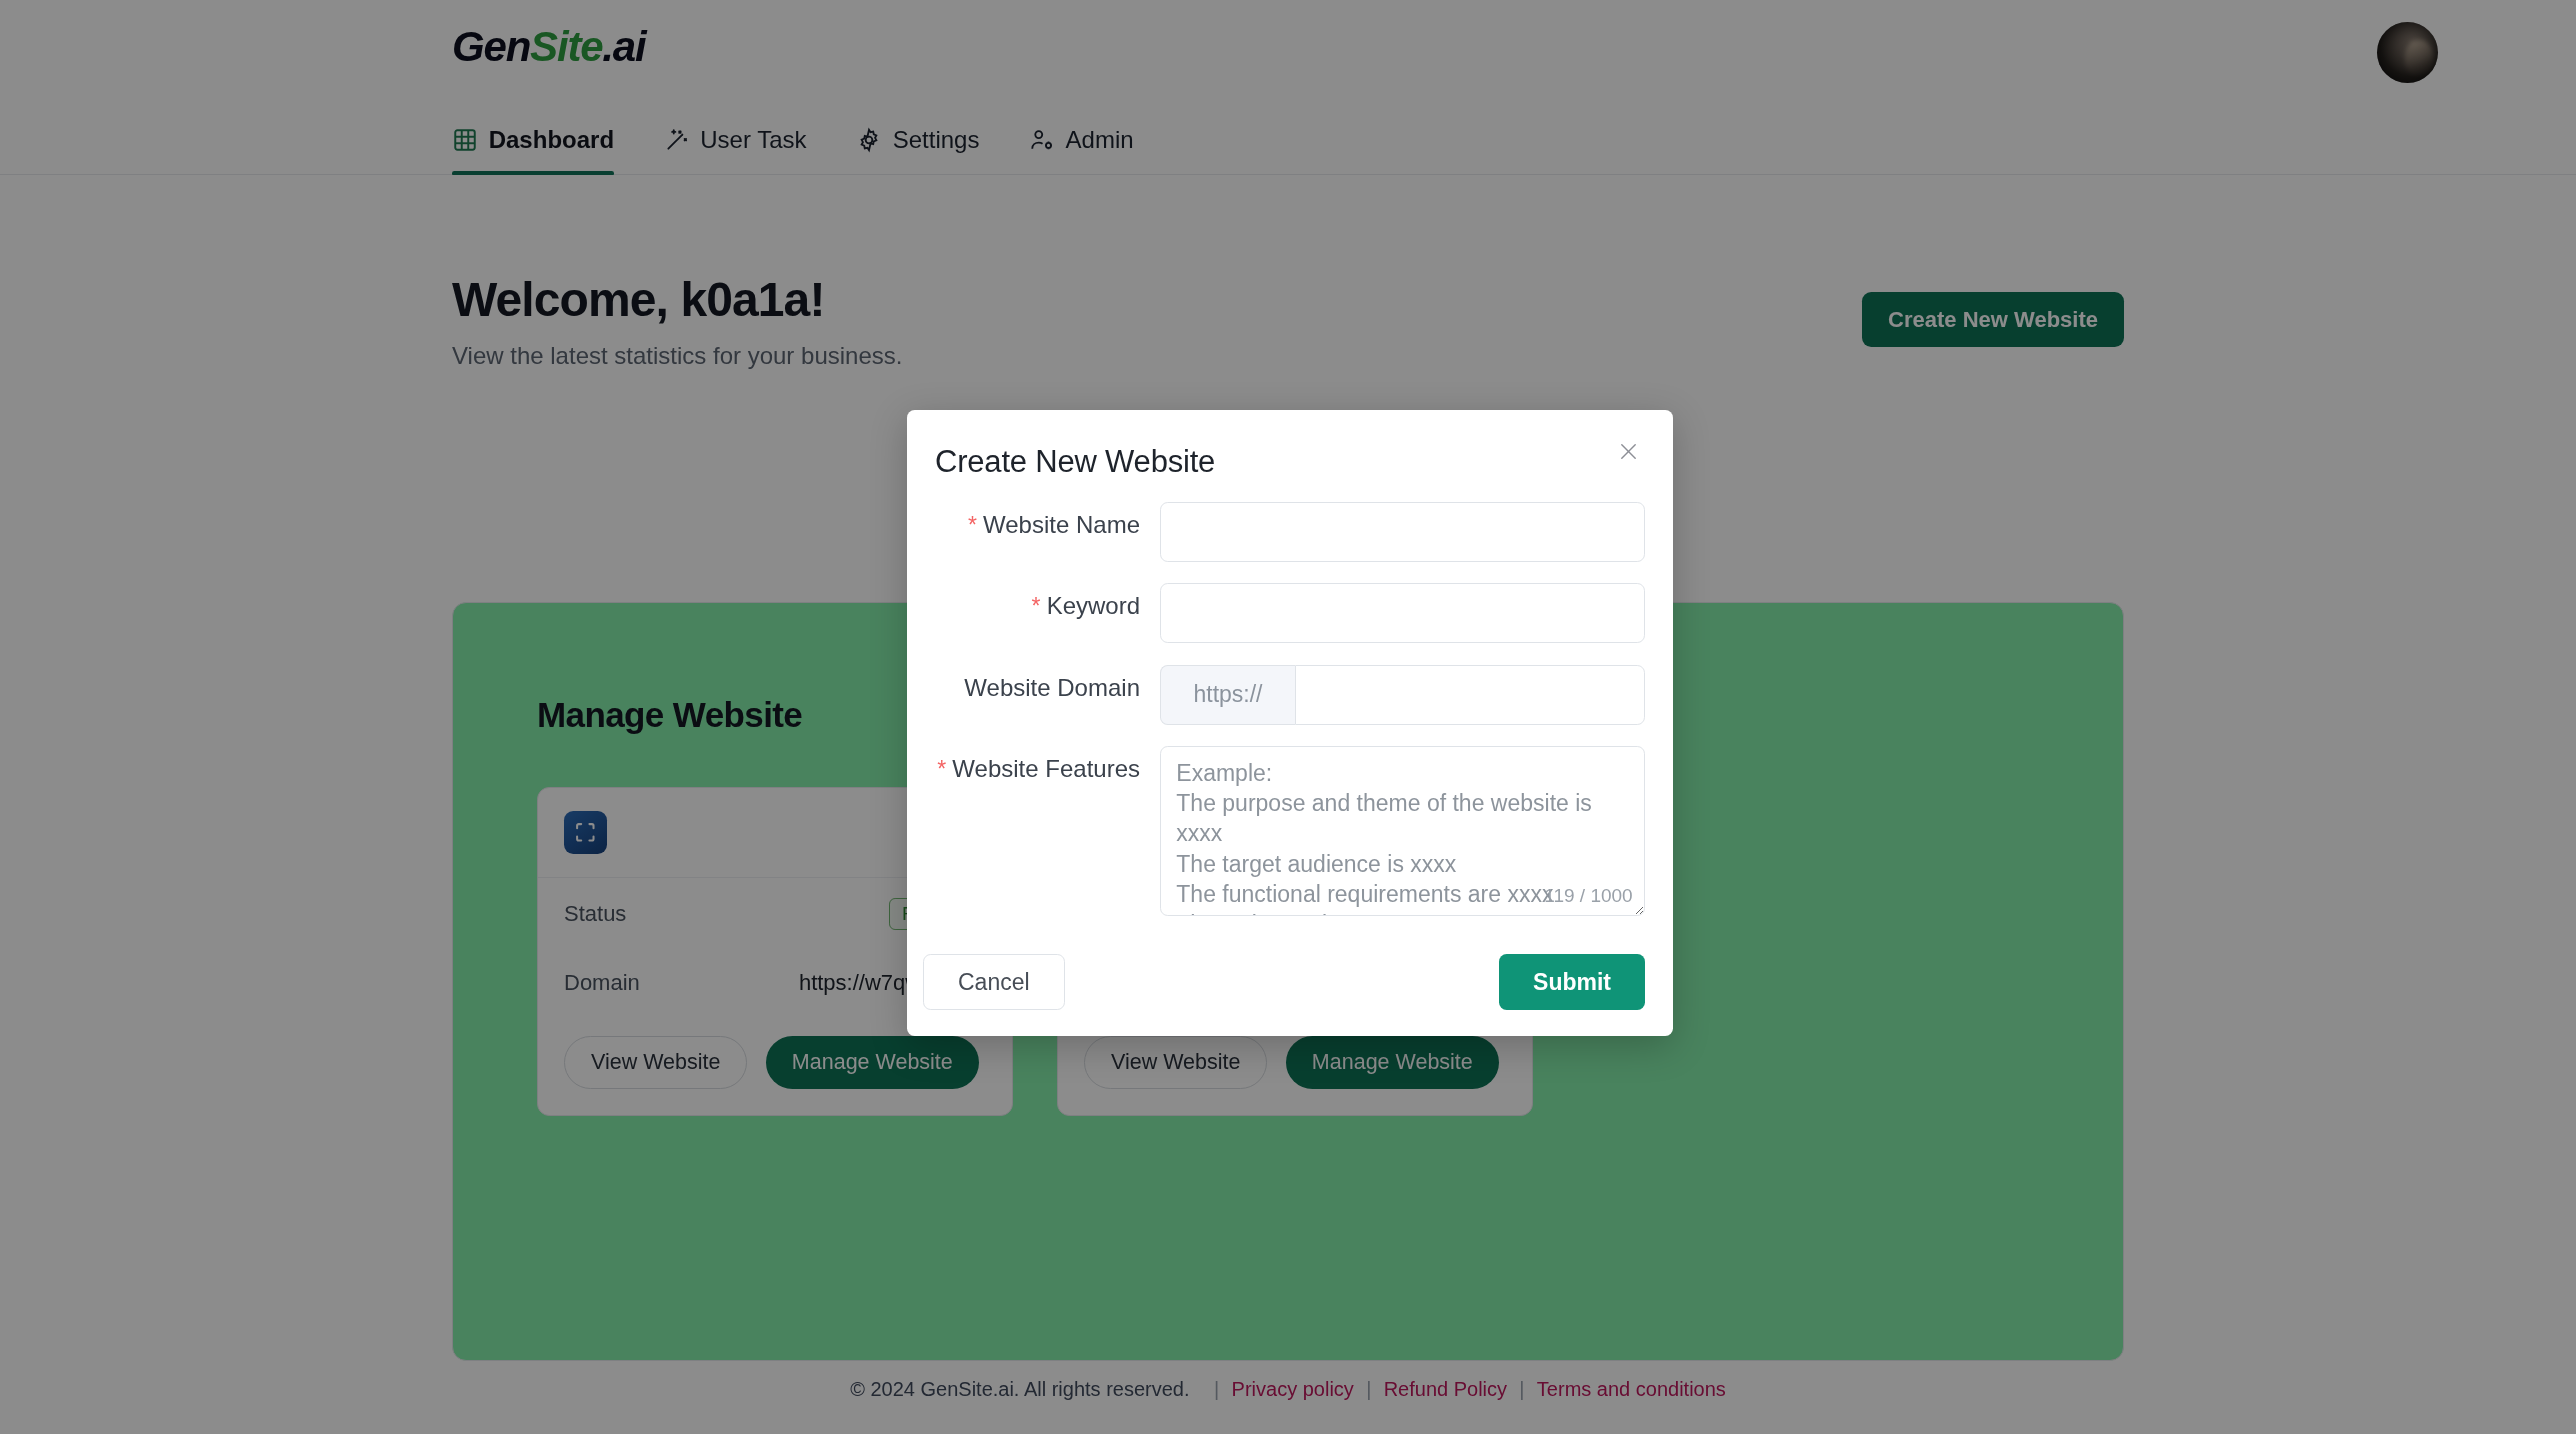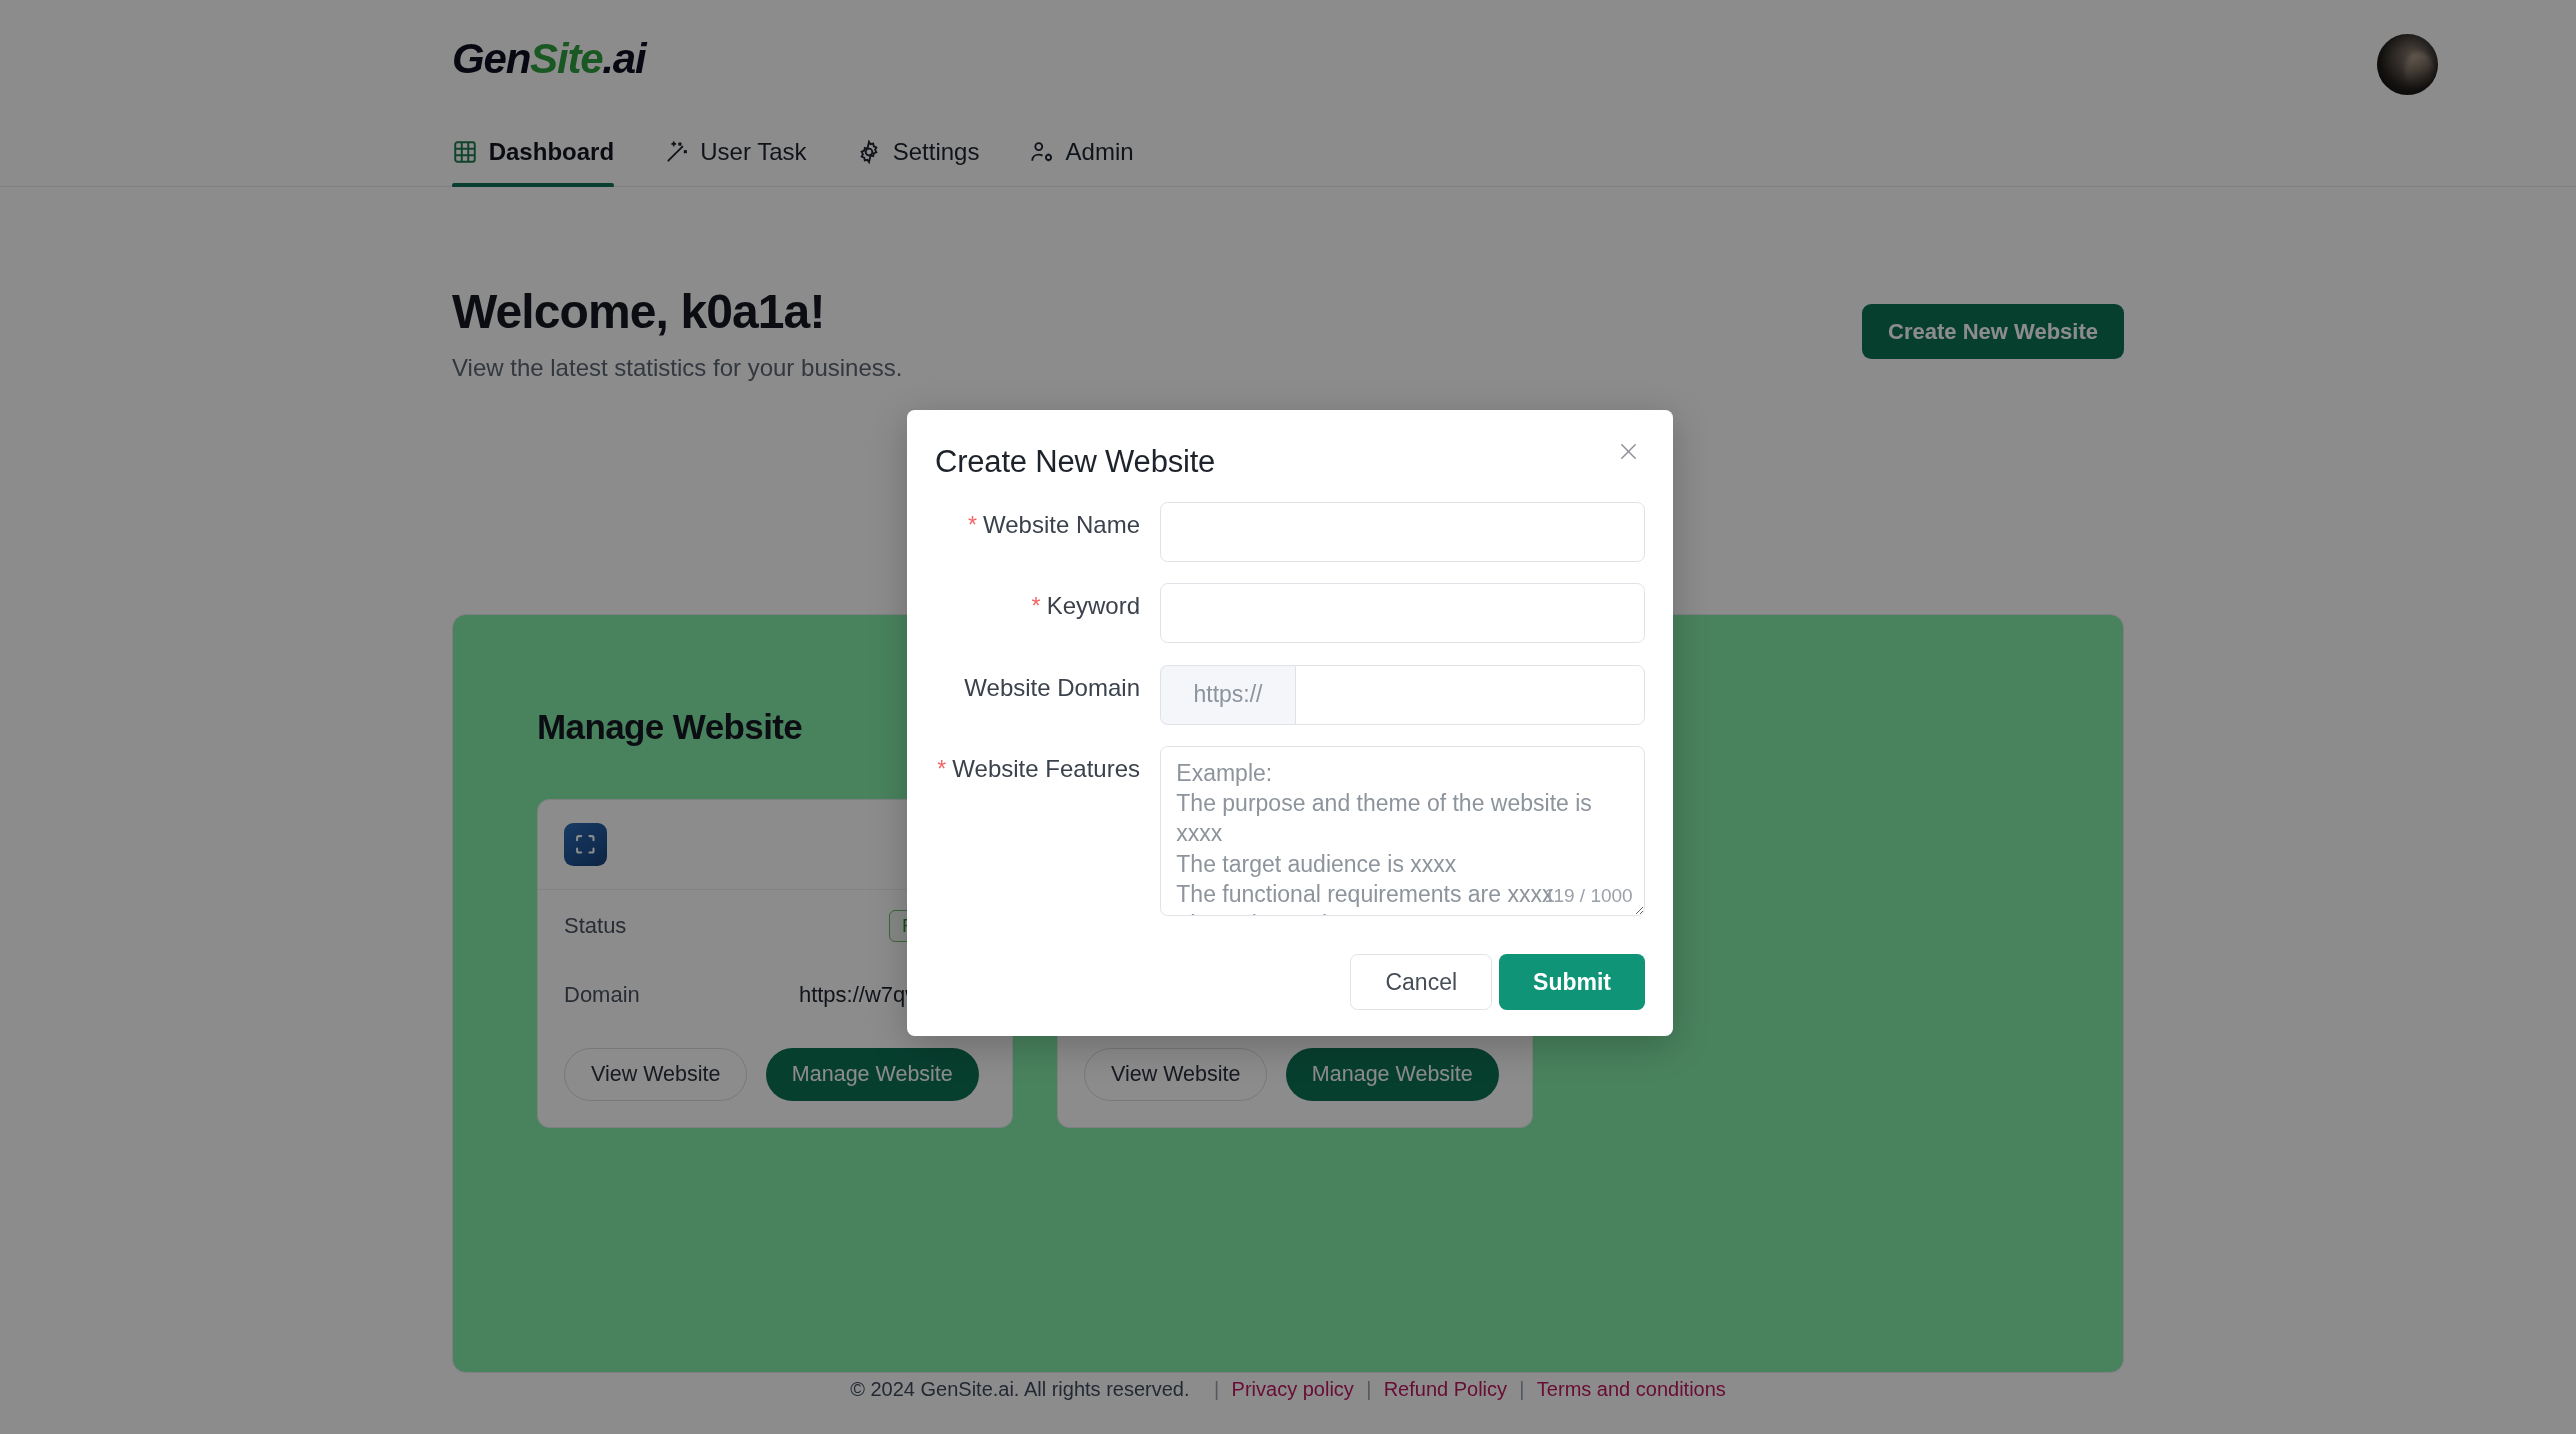--- a/index.html
+++ b/index.html
@@ -26,21 +26,20 @@
   }
 
   
   .site-header {
     background: #ffffff;
     border-bottom: 1.5px solid #e8eaed;
     padding: 0 0 0 13px;
     position: relative;
     flex: 0 0 auto;
     height: 175px;
-    margin-top: 12px;
   }
 
   .logo {
     position: absolute;
     left: 452px;
     top: 26px;
     font-size: 42px;
     font-weight: 700;
     font-style: italic;
     letter-spacing: -1.2px;
@@ -388,22 +387,22 @@
     position: absolute;
     right: 12.3px;
     bottom: 12.3px;
     font-size: 19px;
     color: #9aa1a9;
     pointer-events: none;
   }
 
   .modal-footer {
     display: flex;
-    justify-content: flex-end;
-    gap: 7px;
+    justify-content: space-between;
+    gap: 20px;
     padding: 35px 28px 0 0;
     margin-left: 16px;
   }
   .btn-cancel {
     border: 1.5px solid #dfe3e8;
     background: #ffffff;
     color: #474d56;
     border-radius: 7.7px;
     font-size: 23px;
     font-family: inherit;

